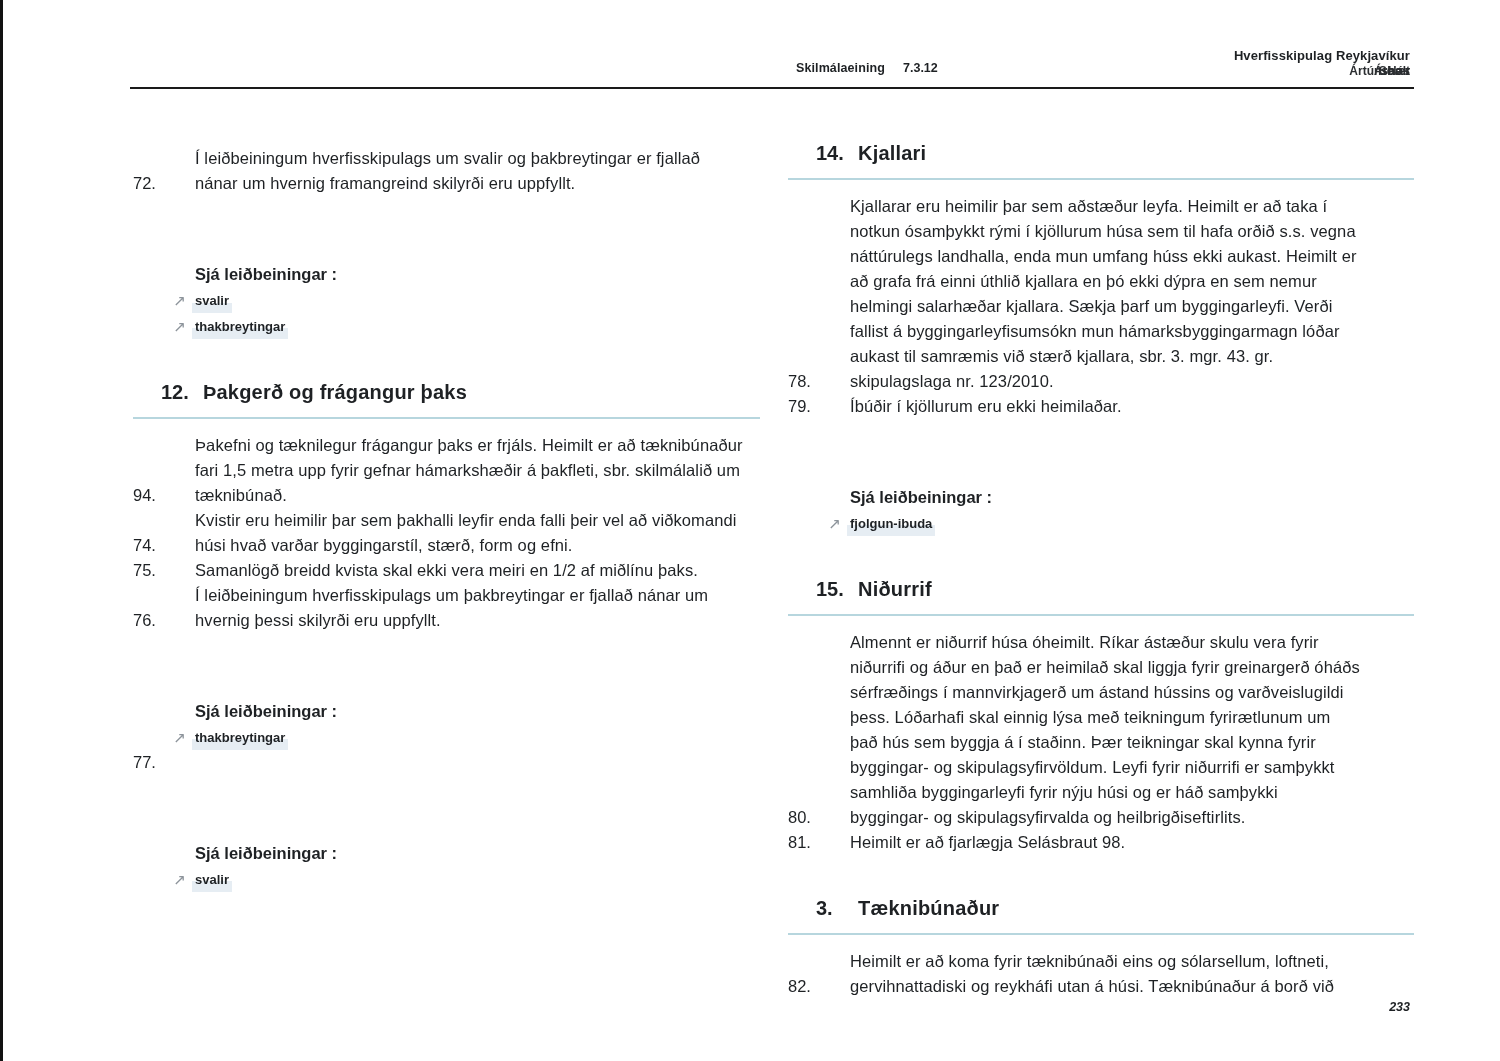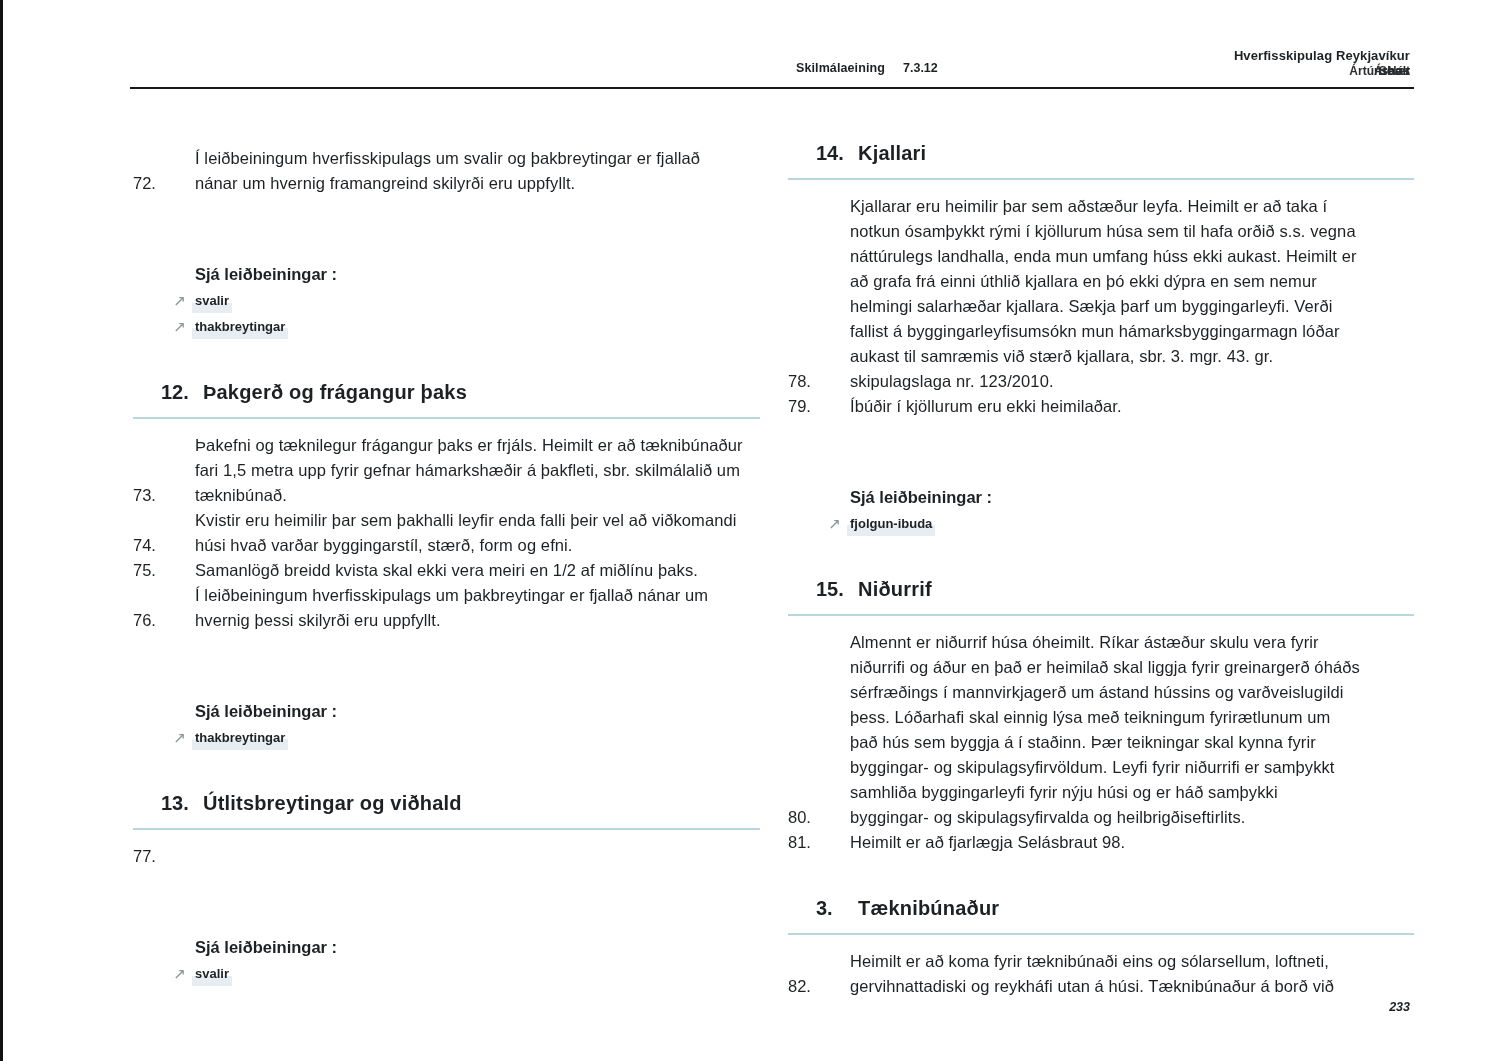--- a/index.html
+++ b/index.html
@@ -144,21 +144,21 @@
 
     <div class="section">
       <div class="sec-head">
         <span class="sec-num">12.</span>
         <h2 class="sec-title">Þakgerð og frágangur þaks</h2>
       </div>
       <div class="sec-rule"></div>
     </div>
 
     <div class="item">
-      <div class="num">73.</div>
+      <div class="num">94.</div>
       <p class="txt">Þakefni og tæknilegur frágangur þaks er frjáls. Heimilt er að tæknibúnaður fari 1,5 metra upp fyrir gefnar hámarkshæðir á þakfleti, sbr. skilmálalið um tæknibúnað.</p>
     </div>
     <div class="item">
       <div class="num">74.</div>
       <p class="txt">Kvistir eru heimilir þar sem þakhalli leyfir enda falli þeir vel að viðkomandi húsi hvað varðar byggingarstíl, stærð, form og efni.</p>
     </div>
     <div class="item">
       <div class="num">75.</div>
       <p class="txt">Samanlögð breidd kvista skal ekki vera meiri en 1/2 af miðlínu þaks.</p>
     </div>
@@ -171,27 +171,20 @@
       <div class="links-row">
         <div class="num"></div>
         <div class="links-label">Sjá leiðbeiningar :</div>
       </div>
       <div class="link-row">
         <div class="arrow-cell">↗</div>
         <a class="link-text">thakbreytingar</a>
       </div>
     </div>
 
-    <div class="section">
-      <div class="sec-head">
-        <span class="sec-num">13.</span>
-        <h2 class="sec-title">Útlitsbreytingar og viðhald</h2>
-      </div>
-      <div class="sec-rule"></div>
-    </div>
 
     <div class="item">
       <div class="num">77.</div>
     </div>
 
     <div class="links">
       <div class="links-row">
         <div class="num"></div>
         <div class="links-label">Sjá leiðbeiningar :</div>
       </div>

